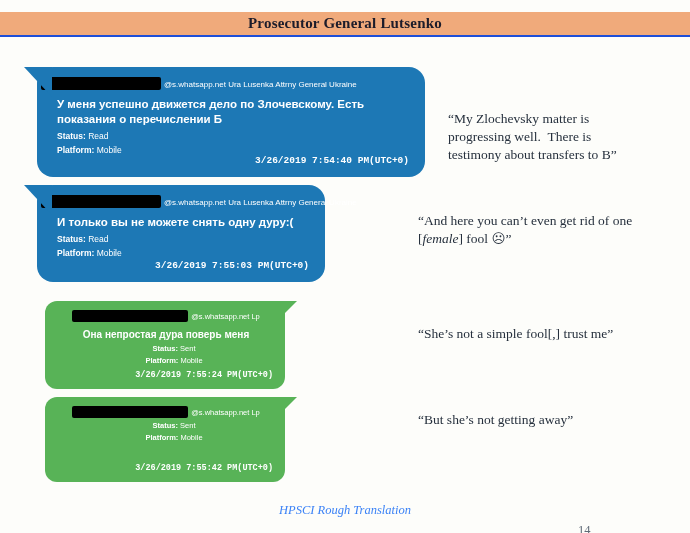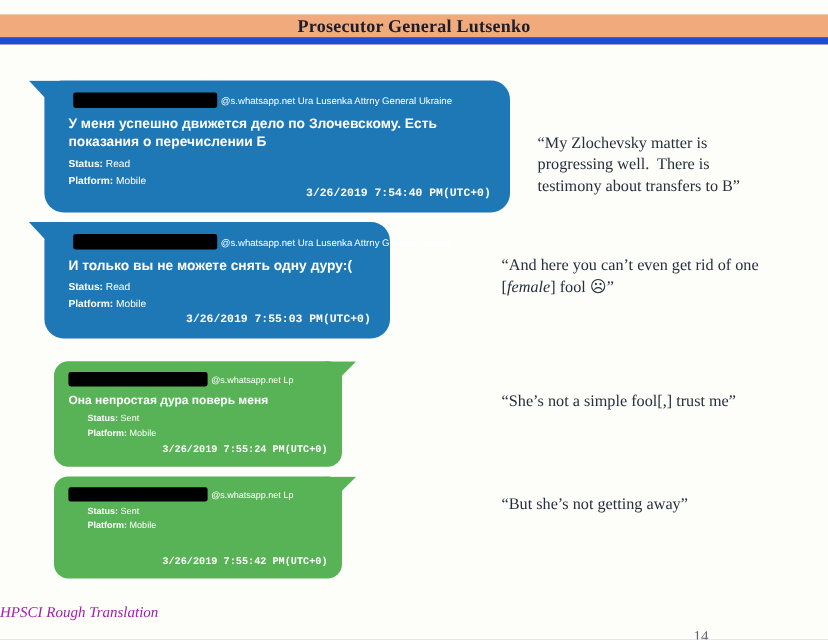--- a/index.html
+++ b/index.html
@@ -5,37 +5,37 @@
   html,body { margin:0; padding:0; background:#ffffff; }
   .slide {
     position:relative; width:690px; height:533px;
     background:#fdfdfa; overflow:hidden;
     font-family:"Liberation Sans", sans-serif;
     border-right:1px solid #cfcfcf; border-bottom:1px solid #c4c4c4;
   }
   
   .header-bar {
     position:absolute; left:0; top:12px; width:690px; height:25px;
-    background:#f0aa7b; border-bottom:6px solid #1d4ed8; box-sizing:border-box;
+    background:#f0aa7b; border-bottom:2px solid #1d4ed8; box-sizing:border-box;
     text-align:center;
   }
   .slide-title {
     font-family:"Liberation Serif", serif; font-weight:bold;
     font-size:15px; line-height:23px; color:#1c1c2a; letter-spacing:.2px;
   }
   
   .bubble { position:absolute; color:#ffffff; }
   .bubble.blue  { background:#1d78b5; border-radius:16px; }
-  .bubble.green { background:#58b357; border-radius:12px; }
+  .bubble.green { background:#58b357; border-radius:12px;text-align:center; }
   .tail { position:absolute; top:0; }
   .tail.left  { left:-13px; width:28px; height:30px; background:#1d78b5;
                 clip-path:polygon(0 0,100% 0,100% 100%); }
   .tail.right { right:-12px; width:26px; height:26px; background:#58b357;
                 clip-path:polygon(0 0,100% 0,0 100%); }
-  .sender { margin:10px 14px 0 24px; font-size:8px; white-space:nowrap; }
+  .sender { margin:10px 14px 0 4px; font-size:8px; white-space:nowrap; }
   .redaction {
     display:inline-block; width:120px; height:13px; background:#000;
     border-radius:2px; vertical-align:-3px; margin-right:3px;
   }
   .msg   { margin:7px 14px 0 20px; font-size:11.5px; font-weight:600; line-height:15px; }
   .meta  { margin:4px 14px 0 20px; font-size:8.5px; }
   .meta .lbl { font-weight:bold; }
   .ts    { position:absolute; right:16px; bottom:11px; font-size:9.5px; font-weight:bold;font-family:Liberation Mono, monospace; }
   
   .bubble.green .sender { margin:9px 10px 0 12px; font-size:7.5px; }
@@ -52,23 +52,23 @@
     position:absolute; font-family:"Liberation Serif", serif;
     font-size:13.5px; line-height:18px; color:#26303d; white-space:pre-wrap;
   }
   .translation i { font-style:italic; }
   #t1 { left:448px; top:110px;  width:198px; }
   #t2 { left:418px; top:212px; width:216px; }
   #t3 { left:418px; top:325px; width:205px; }
   #t4 { left:418px; top:411px; width:245px; }
   
   .footer {
-    position:absolute; left:0; top:503px; width:690px; text-align:left;
+    position:absolute; left:0; top:503px; width:690px; text-align:center;
     font-family:"Liberation Serif", serif; font-style:italic;
-    font-size:12.5px; color:#a21caf;
+    font-size:12.5px; color:#3b82f6;
   }
   .page-num {
     position:absolute; left:578px; top:503px;
     font-family:"Liberation Serif", serif; font-size:12.5px; color:#5f6a76;margin-top:20px;
   }
 </style>
 </head>
 <body>
 
 <div class="slide">

